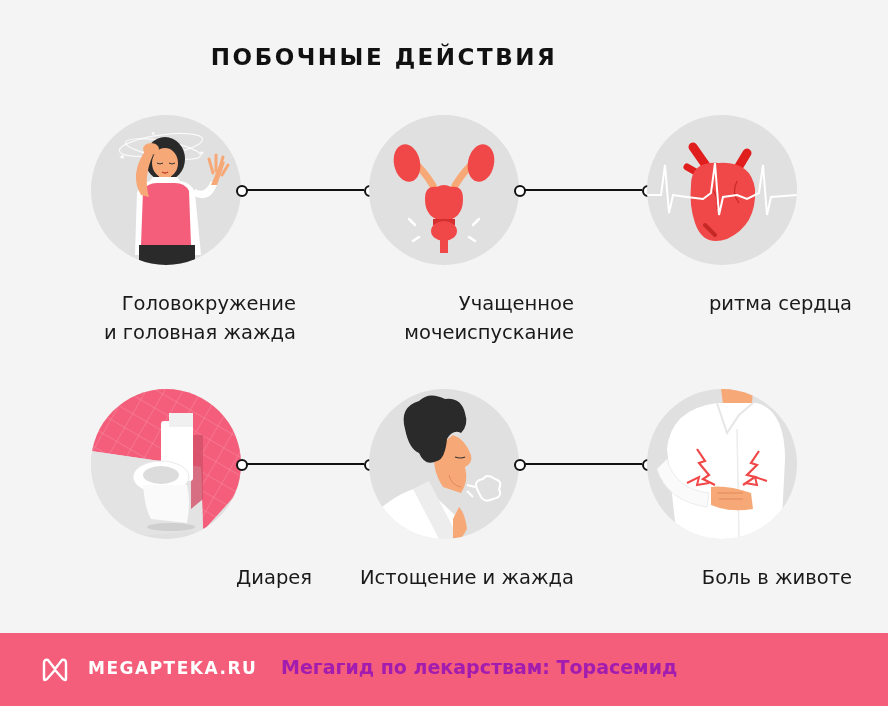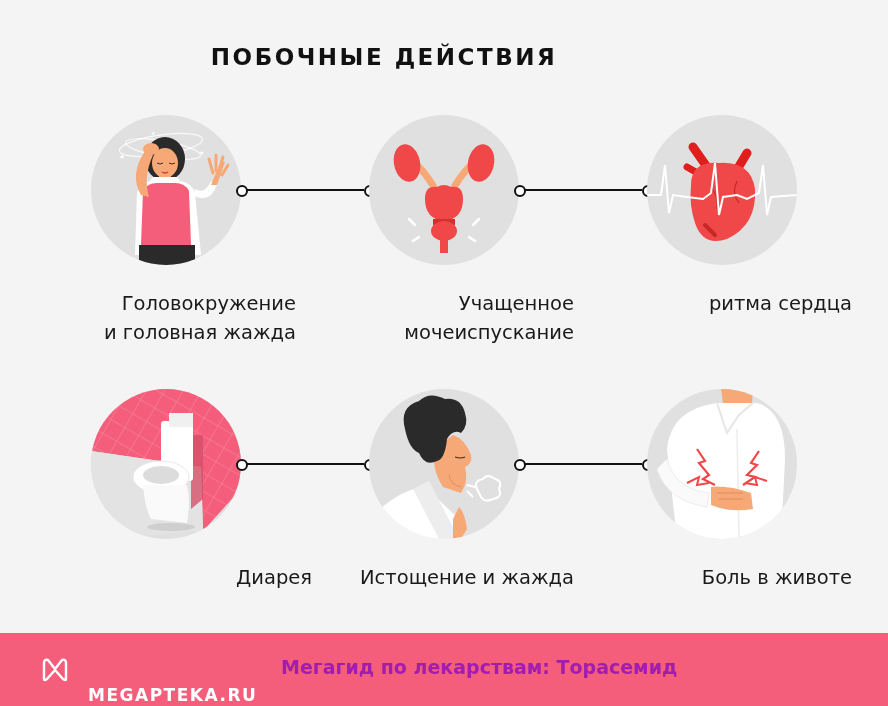--- a/index.html
+++ b/index.html
@@ -5,21 +5,21 @@
   html,body{margin:0;padding:0;}
   body{width:888px;height:706px;background:#f4f4f4;position:relative;overflow:hidden;font-family:"DejaVu Sans","Liberation Sans",sans-serif;color:#1a1a1a;}
   .title{position:absolute;left:0;width:768px;top:44px;text-align:center;font-weight:bold;font-size:23px;letter-spacing:2.5px;color:#111;}
   .circle{position:absolute;width:150px;height:150px;border-radius:50%;background:#e0e0e0;overflow:hidden;}
   .circle svg{position:absolute;left:0;top:0;width:150px;height:150px;}
   .connector{position:absolute;height:2px;background:#111;}
   .node{position:absolute;width:8px;height:8px;border:2px solid #111;border-radius:50%;background:#fff;box-sizing:content-box;}
   .label{position:absolute;width:260px;text-align:right;font-size:19.5px;line-height:29px;color:#1a1a1a;}
   .footer{position:absolute;left:0;top:633px;width:888px;height:73px;background:#f45e7b;}
   .logo-icon{position:absolute;left:40px;top:657px;width:30px;height:25px;}
-  .brand{position:absolute;left:88px;top:658px;font-weight:bold;font-size:17px;letter-spacing:1.5px;color:#fff;margin-top:27px;}
+  .brand{position:absolute;left:88px;top:658px;font-weight:bold;font-size:17px;letter-spacing:1.5px;color:#fff;}
   .tagline{position:absolute;left:281px;top:656px;font-weight:bold;font-size:19px;color:#a21caf;}
 </style>
 </head>
 <body>
 
 <div class="title">ПОБОЧНЫЕ ДЕЙСТВИЯ</div>
 
 <div class="circle" style="left:91px;top:115px;">
   <svg viewBox="0 0 150 150">
     <ellipse cx="70" cy="30" rx="42" ry="10" fill="none" stroke="#fff" stroke-width="1.2" opacity="0.8" transform="rotate(-8 70 30)"></ellipse>

